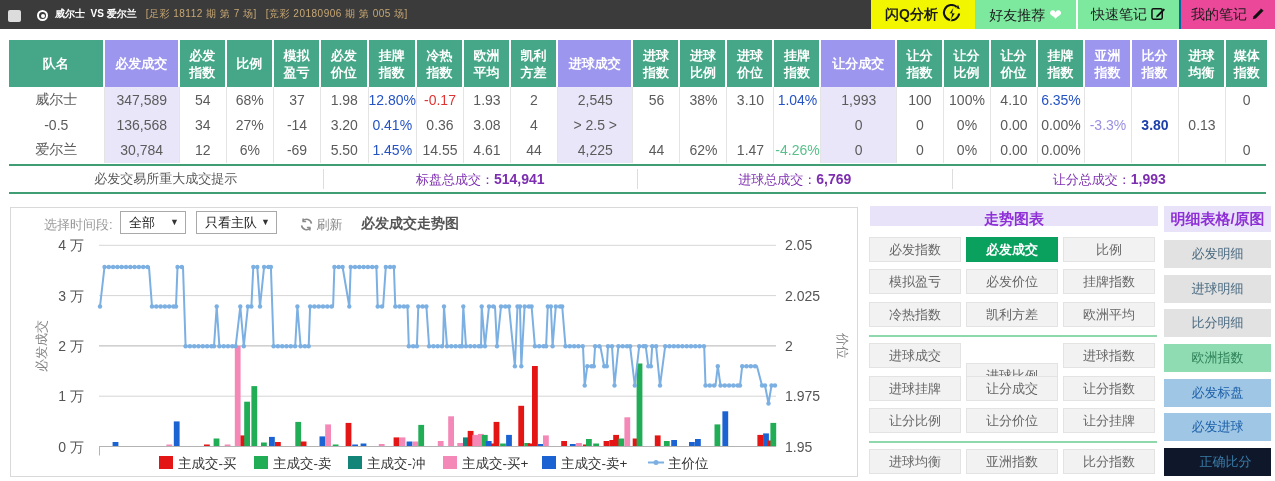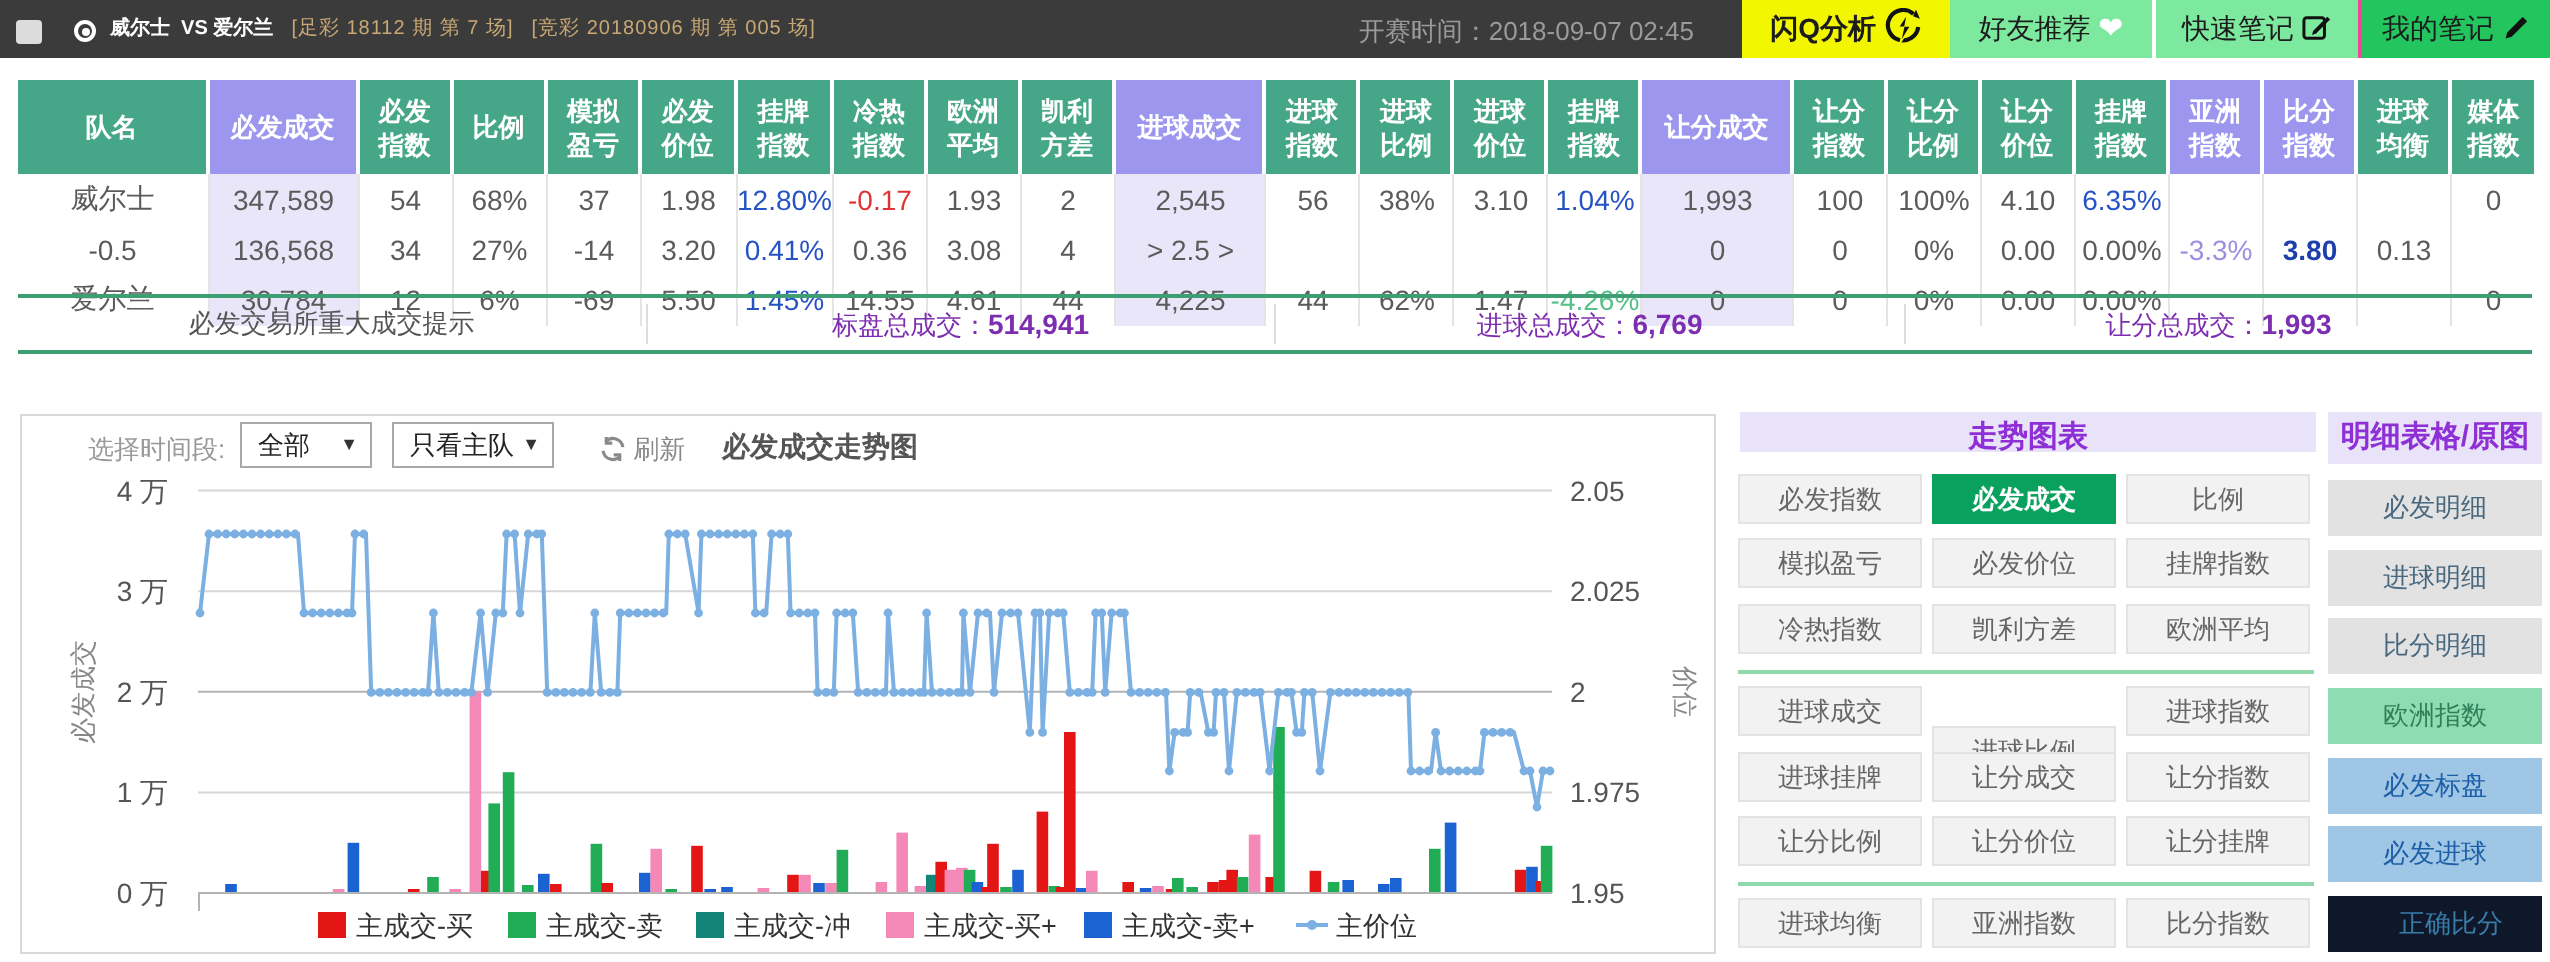--- a/index.html
+++ b/index.html
@@ -10,37 +10,37 @@
 #cbx { position:absolute; left:8px; top:10px; width:13px; height:12px; background:#dcdcdc; border-radius:2px; }
 #circ { position:absolute; left:37px; top:10px; width:11px; height:11px; border:2px solid #fff; border-radius:50%; }
 #circ:after { content:""; position:absolute; left:1.5px; top:1.5px; width:4px; height:4px; background:#fff; border-radius:50%; }
 #match { position:absolute; left:55px; top:7px; font-size:10px; font-weight:bold; color:#fff; }
 #match .tan { color:#c8a874; font-weight:normal; margin-left:9px; letter-spacing:0.5px; }
 #ktime { position:absolute; right:428px; top:7px; font-size:13px; color:#9a9a9a; }
 .tbtn { position:absolute; top:0; height:29px; line-height:29px; text-align:center; font-size:14px; color:#1c1c1c; }
 #b1 { left:871px; width:104px; background:#f2f700; font-weight:bold; }
 #b2 { left:975px; width:101px; background:#7de99f; }
 #b3 { left:1076px; width:103px; background:#7de99f; border-left:2px solid #fff; }
-#b4 { left:1179px; width:96px; background:#22c55e; border-left:2px solid #ec4899; }
+#b4 { left:1179px; width:96px; background:#ec4899; border-left:2px solid #0369a1; }
 
 #tbl { position:absolute; left:9px; top:40px; border-collapse:separate; border-spacing:0; table-layout:fixed; }
 #tbl th { background:#45a787; color:#fff; font-size:13px; font-weight:bold; height:47px;
   border-right:2px solid #fff; text-align:center; vertical-align:middle; line-height:17px; padding:0;}
 #tbl th.hl { background:#9d96ee; }
 #tbl td { height:25.3px; text-align:center; font-size:14px; color:#5b5b5b;
   border-right:1px solid #e4e4e4; padding:0; background:#fff; }
 #tbl td.lv { background:#eae6f9; }
 #tbl td.bl { color:#2553c4; }
 #tbl td.rd { color:#e03434; }
 #tbl td.gr { color:#58c08b; }
 #tbl td.pu { color:#9a90e2; }
 #tbl td.nv { color:#1c3faa; font-weight:bold; }
 #tbl th:last-child, #tbl td:last-child { border-right:none; }
 
-#sum { position:absolute; left:9px; top:147px; width:1257px; height:30px; border-top:2px solid #3f9e74;
+#sum { position:absolute; left:9px; top:164px; width:1257px; height:30px; border-top:2px solid #3f9e74;
   border-bottom:2px solid #3f9e74; display:flex; align-items:center; }
 #sum .c { flex:1; text-align:center; font-size:13px; color:#555; border-right:1px solid #ddd; height:20px; line-height:20px;}
 #sum .c:last-child { border-right:none; }
 #sum .pur { color:#7d2eb0; }
 #sum b { color:#7d2eb0; font-size:14px; }
 
 #cpanel { position:absolute; left:10px; top:207px; width:848px; height:270px; border:1px solid #d9d9d9; background:#fff; }
 #ctrl { position:absolute; left:24px; top:207px; width:848px; height:30px; }
 #ctrl .lbl { position:absolute; left:20px; top:9px; font-size:13px; color:#999; }
 .sel { position:absolute; top:4px; height:23px; line-height:21px; background:#fff;
@@ -64,21 +64,20 @@
 .rb-green { background:#8fdcb3; color:#2e8057; }
 .rb-blue { background:#9fc6e4; color:#1c5fa8; }
 .rb-blue2 { background:#0f172a; color:#3a7ca8;padding-left:16px; }
 </style></head>
 <body>
 <div id="page">
 <div id="topbar">
   <div id="cbx"></div>
       <div id="circ"></div>
   <div id="match">威尔士&nbsp; VS 爱尔兰<span class="tan">[足彩 18112 期 第 7 场]</span><span class="tan">[竞彩 20180906 期 第 005 场]</span></div>
-  <div id="ktime">开赛时间：2018-09-07 02:45</div>
   <div class="tbtn" id="b1">闪Q分析 <svg width="19" height="19" viewBox="0 0 20 20" style="vertical-align:-4px">
           <path d="M15.5 3.2 A8 8 0 1 0 18 10" fill="none" stroke="#111" stroke-width="2.2"></path>
           <path d="M16.8 0.8 l-1.5 3.6 3.6 1.2 z" fill="#111"></path>
           <path d="M12.5 2.5 L7.5 10.2 h2.8 L8.5 18.5 l5.5-9 h-2.9 z" fill="#111" stroke="#f2f700" stroke-width="0.8"></path>
         </svg></div>
   <div class="tbtn" id="b2">好友推荐 <span style="color:#fff;font-size:15px">❤</span></div>
   <div class="tbtn" id="b3">快速笔记 <svg width="15" height="14" viewBox="0 0 16 15" style="vertical-align:-2px">
           <rect x="1" y="2" width="11" height="11" rx="1.5" fill="none" stroke="#111" stroke-width="1.6"></rect>
           <path d="M6 9 L13.5 1.5 l1.5 1.5 L7.5 10.5 l-2.2 .7 z" fill="#111"></path>
         </svg></div>

